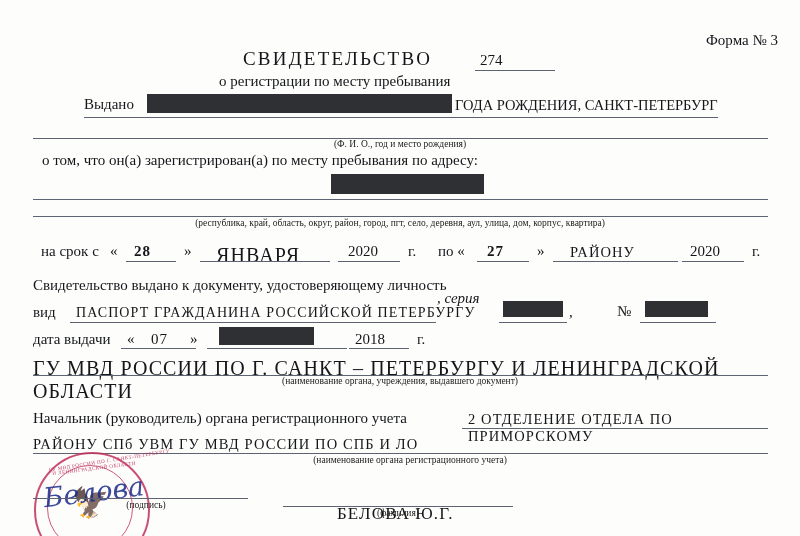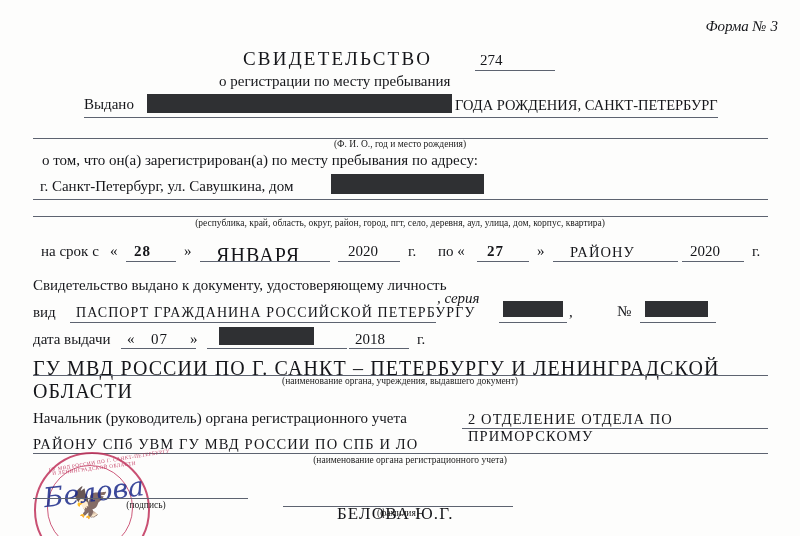--- a/index.html
+++ b/index.html
@@ -32,23 +32,22 @@
   .hint {
     position: absolute;
     font-size: 9.5px;
     color: #222;
     text-align: center;
     font-family: "Liberation Serif", serif;
   }
 
   
   .form-no {
-    top: 18px; right: 22px;
+    top: 32px; right: 22px;
     font-size: 15px;
-    font-style: italic;
   }
   .title-main {
     top: 48px; left: 243px;
     font-size: 19px;
     letter-spacing: 2.2px;
     font-weight: 400;
   }
   .title-num {
     top: 52px; left: 480px;
     font-size: 15px;
@@ -132,21 +131,20 @@
   <div class="abs lbl" style="left:84px; top:96px;">Выдано</div>
   <div class="redact" style="left:147px; top:94px; width:305px; height:19px;"></div>
   <div class="abs lbl nowrap" style="left:455px; top:97px; font-size:14.5px;">ГОДА РОЖДЕНИЯ, САНКТ-ПЕТЕРБУРГ</div>
   <div class="line" style="left:84px; top:117px; width:634px;"></div>
 
   <div class="line" style="left:33px; top:138px; width:735px;"></div>
   <div class="hint" style="left:260px; top:139px; width:280px;">(Ф. И. О., год и место рождения)</div>
 
   <div class="abs lbl" style="left:42px; top:152px;">о том, что он(а) зарегистрирован(а) по месту пребывания по адресу:</div>
 
-  <div class="abs lbl" style="left:40px; top:178px;">г. Санкт-Петербург, ул. Савушкина, дом</div>
   <div class="redact" style="left:331px; top:174px; width:153px; height:20px;"></div>
   <div class="line" style="left:33px; top:199px; width:735px;"></div>
 
   <div class="line" style="left:33px; top:216px; width:735px;"></div>
   <div class="hint" style="left:165px; top:218px; width:470px;">(республика, край, область, округ, район, город, пгт, село, деревня, аул, улица, дом, корпус, квартира)</div>
 
   <div class="abs lbl" style="left:41px; top:243px;">на срок с</div>
   <div class="abs lbl" style="left:110px; top:243px;">«</div>
   <div class="abs lbl sp" style="left:134px; top:243px; font-weight:600;">28</div>
   <div class="line" style="left:126px; top:261px; width:50px;"></div>

